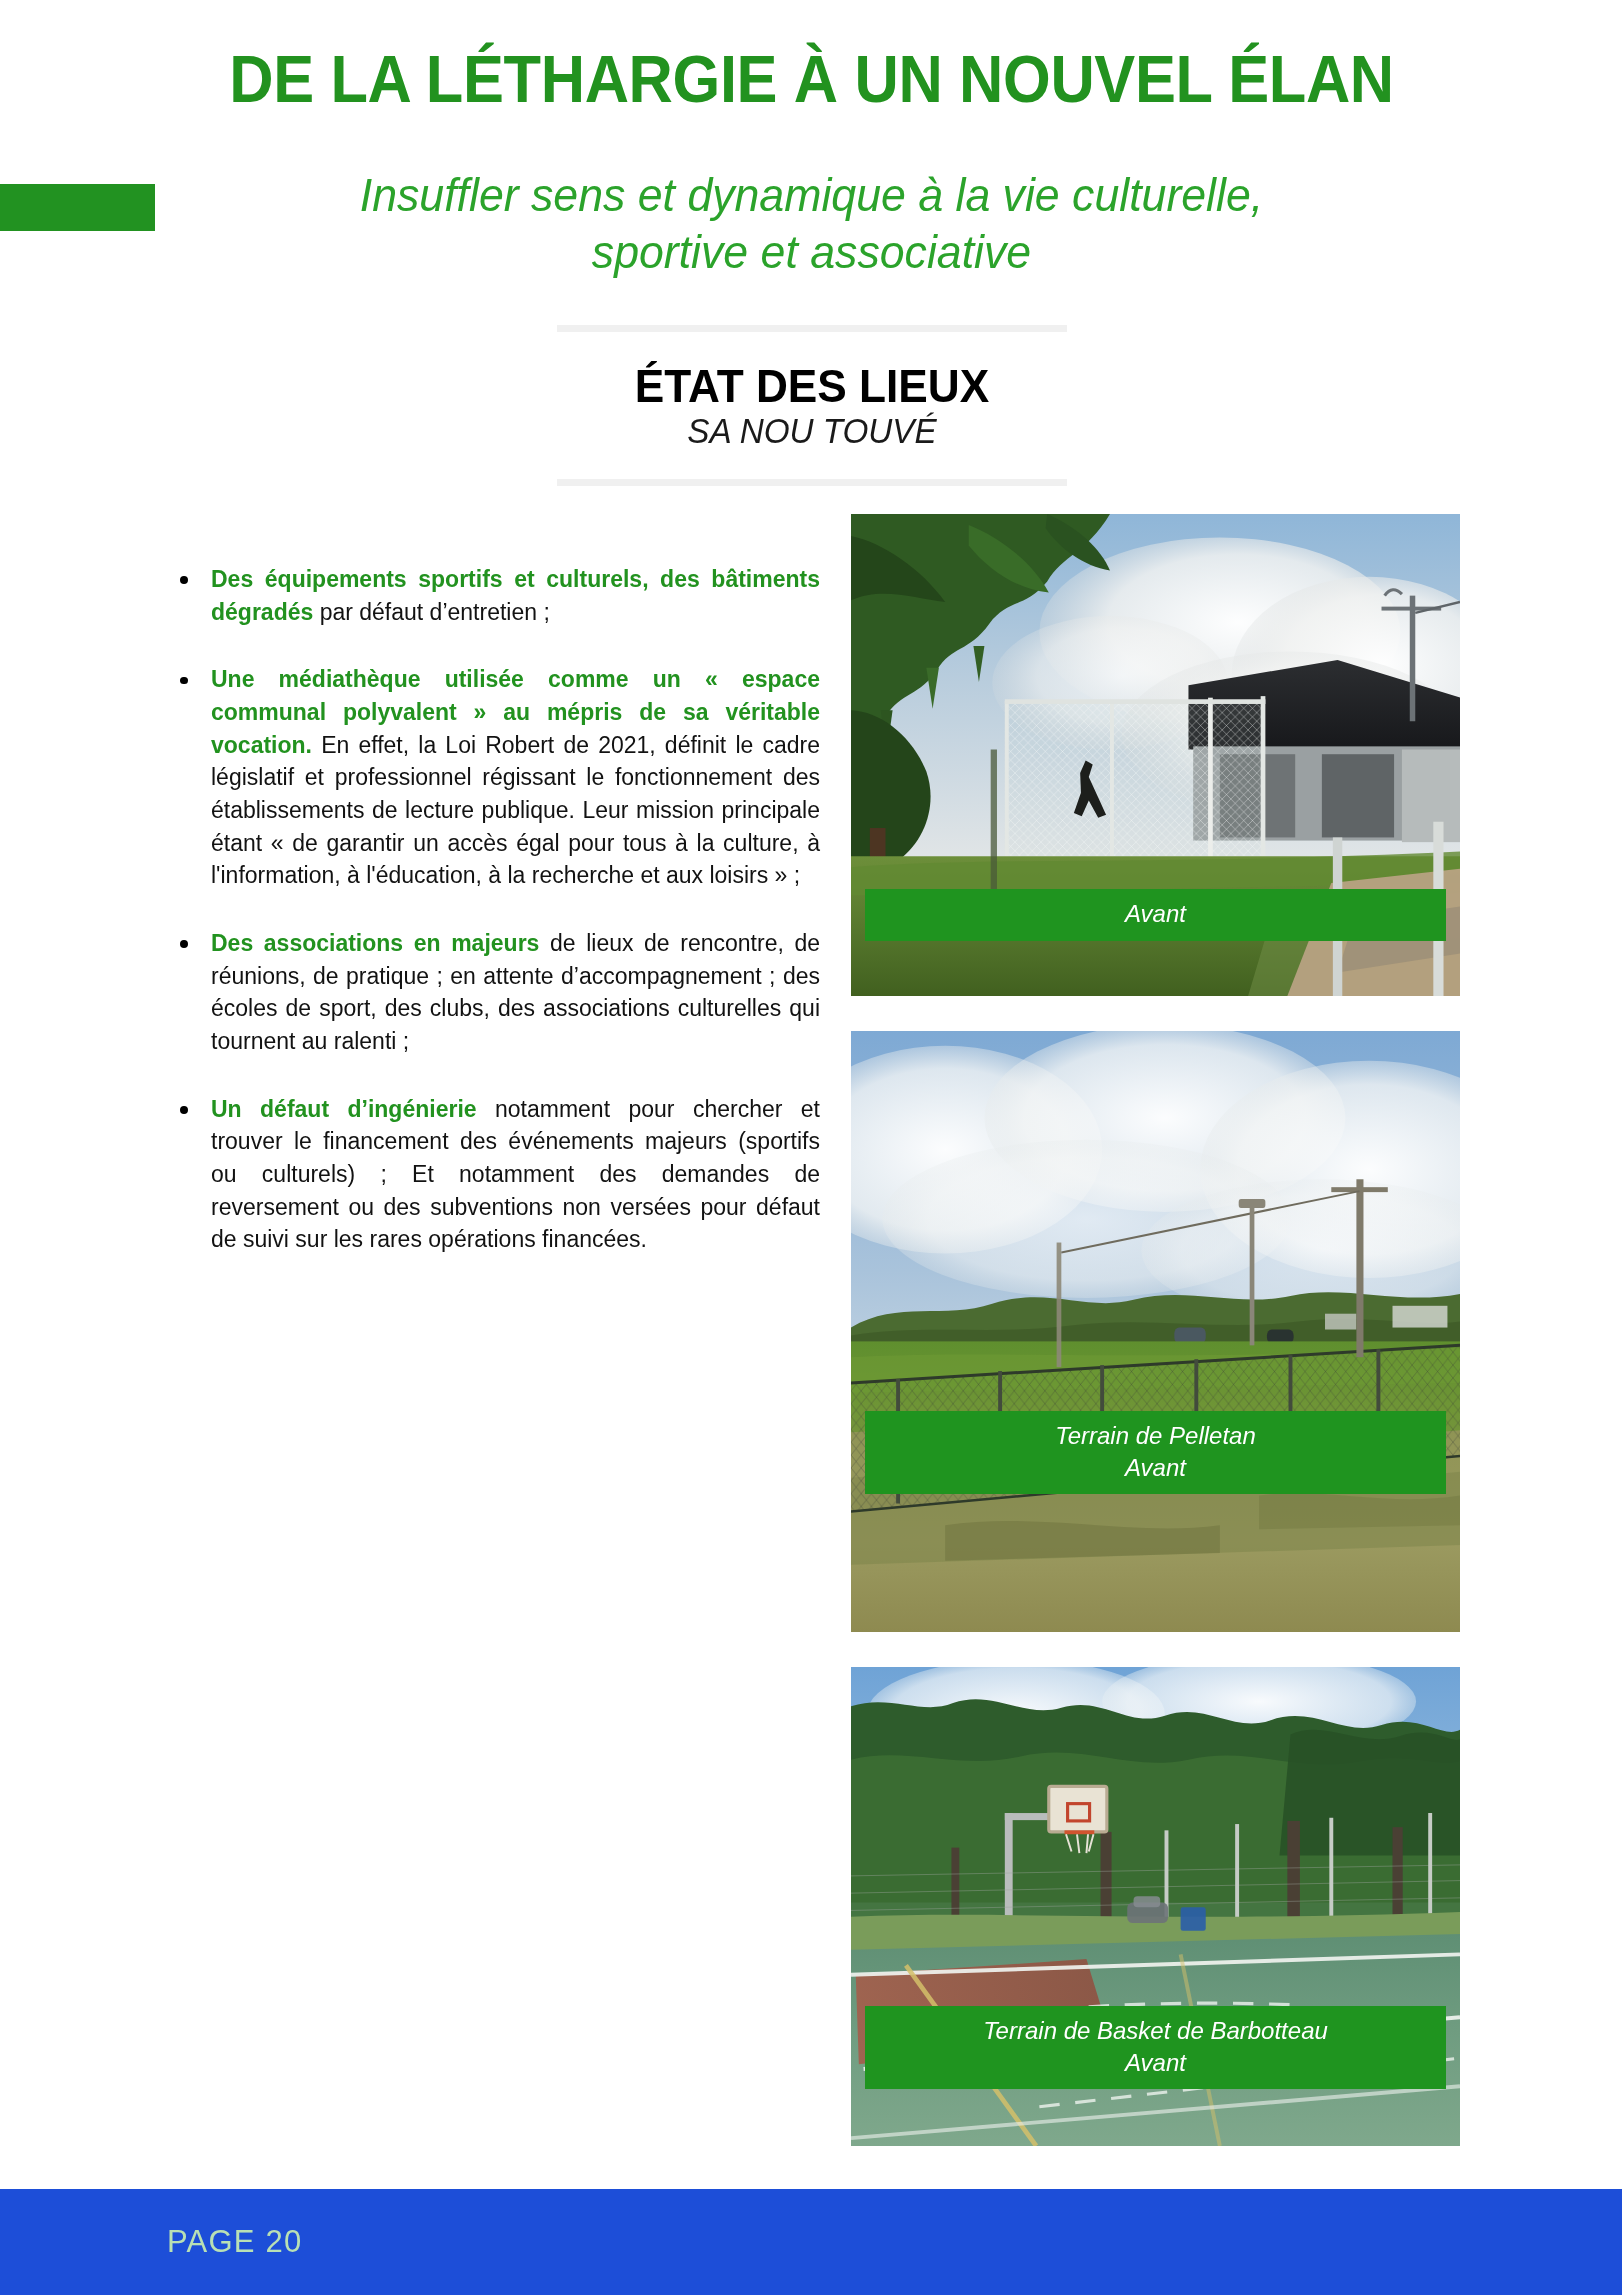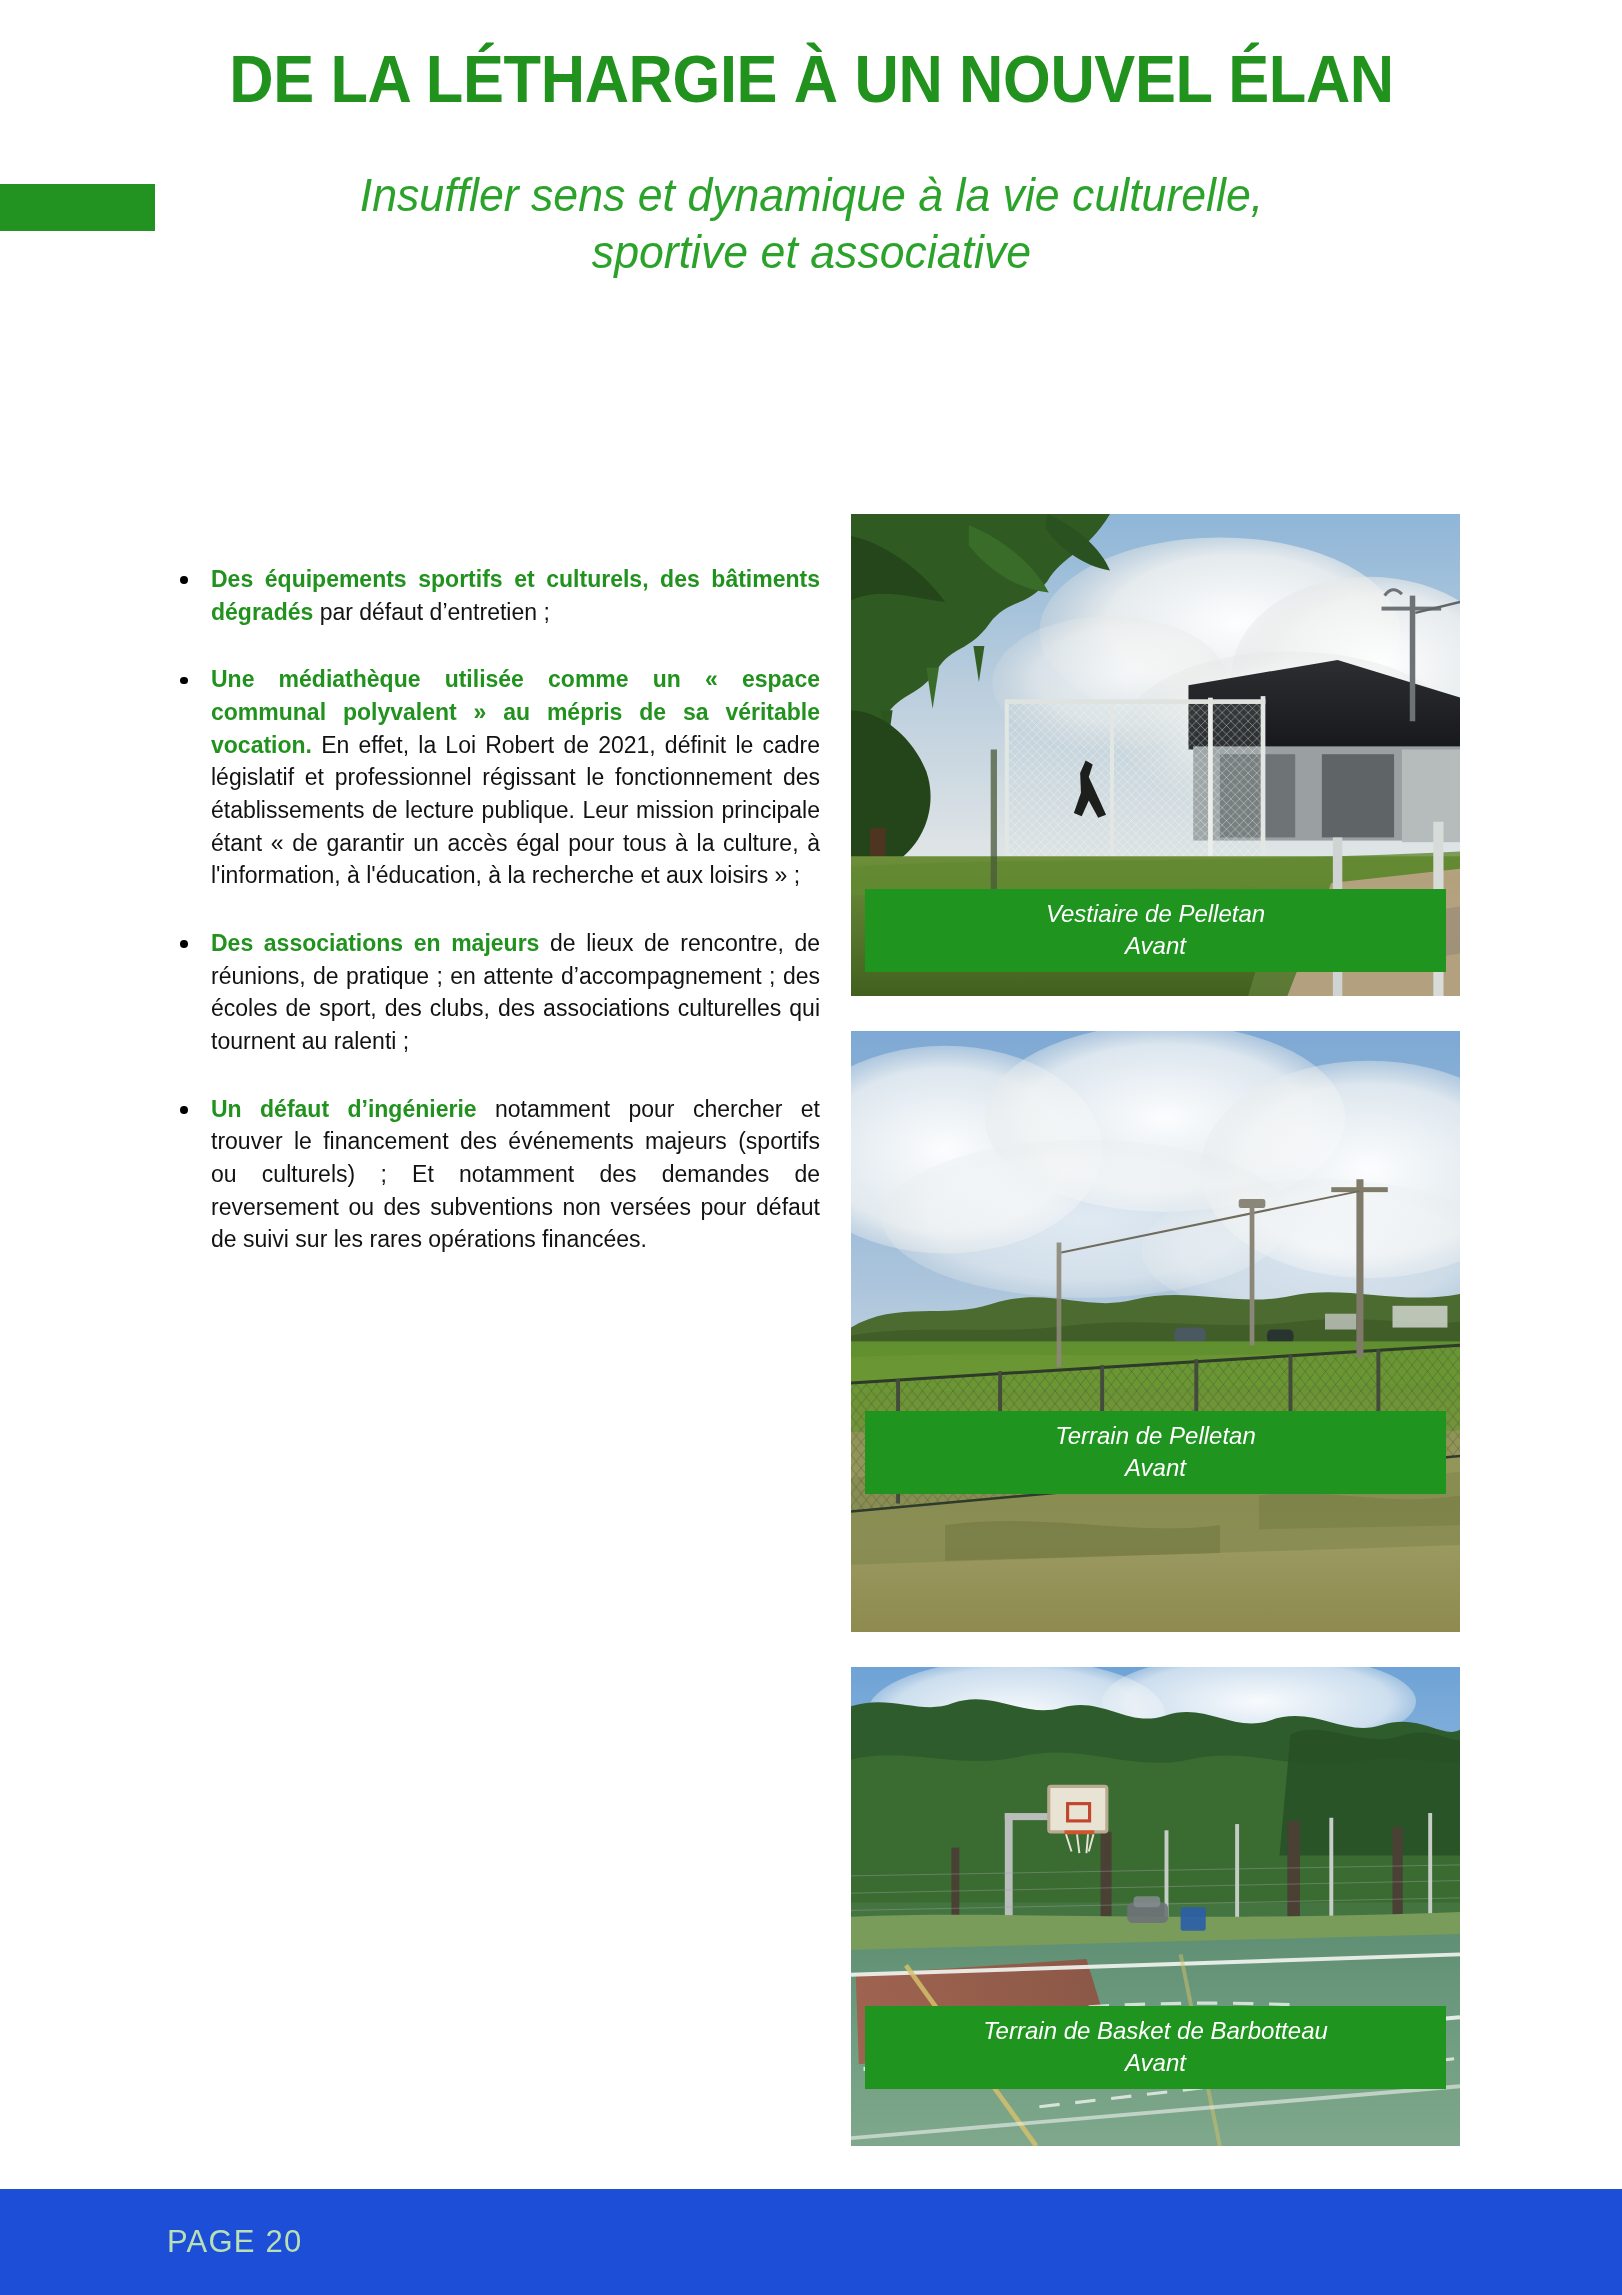--- a/index.html
+++ b/index.html
@@ -214,20 +214,26 @@
 
   <div class="header">
     <div class="header-accent-block"></div>
     <div class="header-title">DE LA LÉTHARGIE À UN NOUVEL ÉLAN</div>
     <div class="header-subtitle">
       <span class="sub-line">Insuffler sens et dynamique à la vie culturelle,</span>
       <span class="sub-line">sportive et associative</span>
     </div>
   </div>
 
+  <div class="section-head">
+    <div class="rule"></div>
+    <div class="section-title">ÉTAT DES LIEUX</div>
+    <div class="section-subtitle">SA NOU TOUVÉ</div>
+    <div class="rule"></div>
+  </div>
 
   <div class="text-col">
     <p class="bullet">
       <span class="hl">Des équipements sportifs et culturels, des bâtiments dégradés</span><span> par défaut d’entretien ;</span>
     </p>
     <p class="bullet">
       <span class="hl">Une médiathèque utilisée comme un « espace communal polyvalent » au mépris de sa véritable vocation.</span><span> En effet, la Loi Robert de 2021, définit le cadre législatif et professionnel régissant le fonctionnement des établissements de lecture publique. Leur mission principale étant « de garantir un accès égal pour tous à la culture, à l'information, à l'éducation, à la recherche et aux loisirs » ;</span>
     </p>
     <p class="bullet">
       <span class="hl">Des associations en majeurs</span><span> de lieux de rencontre, de réunions, de pratique ; en attente d’accompagnement ; des écoles de sport, des clubs, des associations culturelles qui tournent au ralenti ;</span>
@@ -312,21 +318,20 @@
         <rect x="614" y="412" width="12" height="202" fill="#cfd4d2"></rect>
         <rect x="742" y="392" width="13" height="222" fill="#d8dcd9"></rect>
         <rect x="178" y="300" width="8" height="180" fill="#4a5a3a" opacity="0.75"></rect>
 
         <rect x="712" y="104" width="7" height="160" fill="#6c7276"></rect>
         <rect x="676" y="118" width="76" height="5" fill="#6c7276"></rect>
         <path d="M680 104 q10 -14 22 -2" stroke="#6c7276" stroke-width="4" fill="none"></path>
         <line x1="719" y1="126" x2="776" y2="112" stroke="#5e6468" stroke-width="3"></line>
       </svg>
       <figcaption class="caption caption-1">
-        <span class="cap-line">Vestiaire de Pelletan</span>
         <span class="cap-line">Avant</span>
       </figcaption>
     </figure>
 
     <figure class="photo photo-2" style="margin:35px 0 0 0;">
       <svg class="photo-canvas" viewBox="0 0 776 608" preserveAspectRatio="none">
         <defs>
           <linearGradient id="p2sky" x1="0" y1="0" x2="0" y2="1">
             <stop offset="0%" stop-color="#7ea9d4"></stop>
             <stop offset="40%" stop-color="#a9c3db"></stop>

